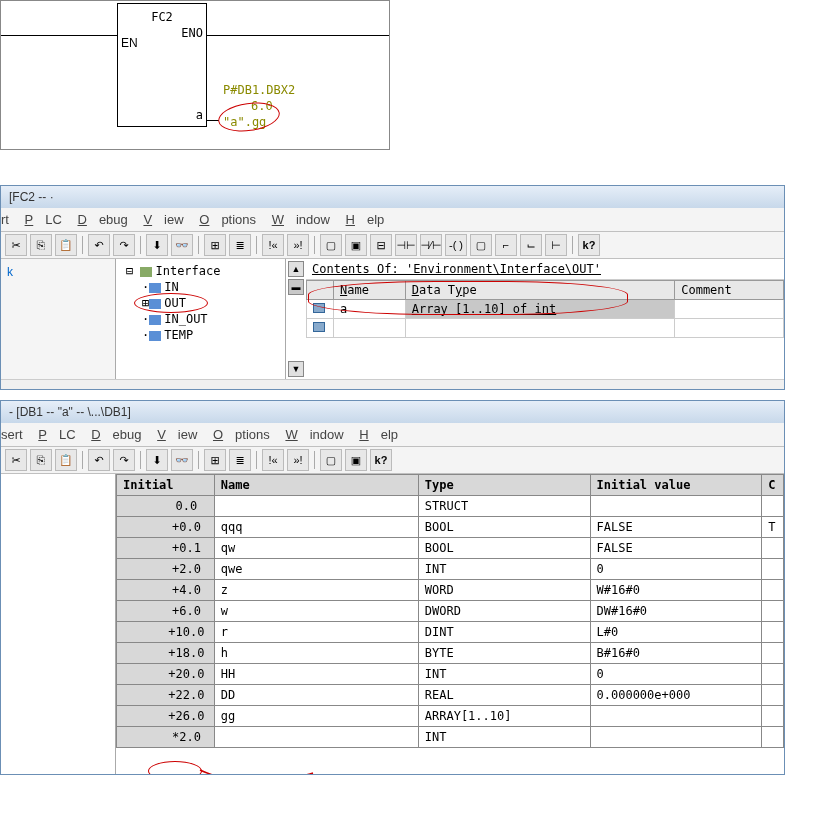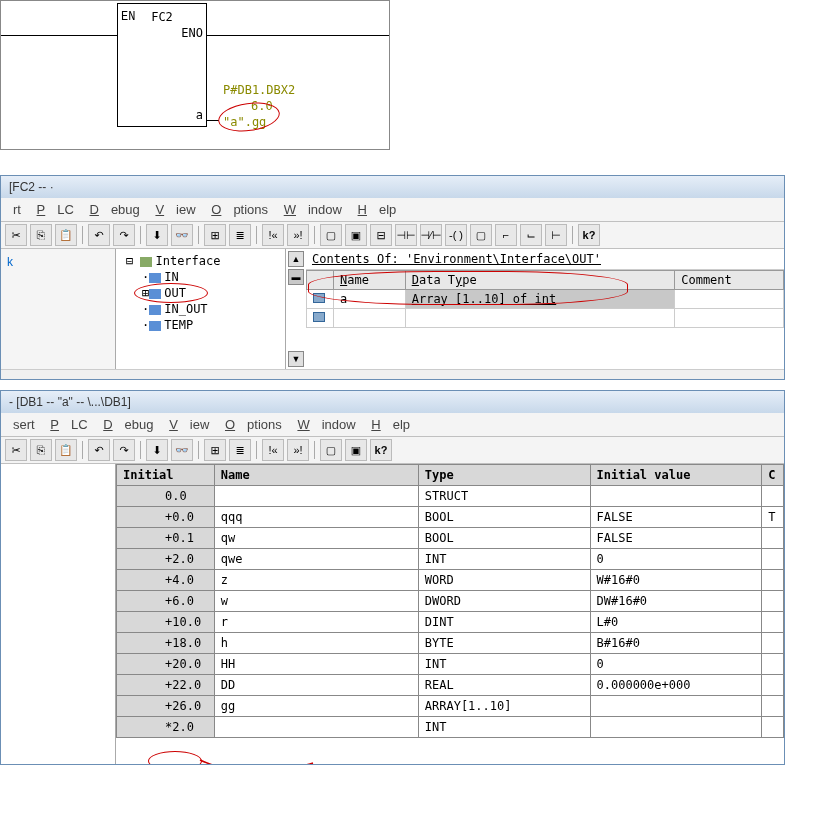--- a/index.html
+++ b/index.html
@@ -3,37 +3,37 @@
 <meta charset="utf-8">
 <style>
 * { box-sizing: border-box; margin: 0; padding: 0; }
 body { font-family: "Microsoft YaHei", Arial, sans-serif; font-size: 12px; background: #fff; color: #000; width: 819px; }
 
 
 .lad-block { border: 1px solid #888; display: inline-block; width: 390px; height: 150px; position: relative; background: #f2f2f2; }
 .lad-inner { background: #fff; width: 100%; height: 100%; position: relative; }
 .fc-box { position: absolute; top: 2px; left: 116px; width: 90px; height: 124px; border: 1px solid #000; background: #fff; }
 .fc-title { text-align: center; font-family: Consolas, monospace; padding-top: 6px; }
-.fc-en { position: absolute; top: 6px; left: 3px; font-family: Liberation Mono, monospace; }
+.fc-en { position: absolute; top: 32px; left: 3px; font-family: Liberation Sans, sans-serif; }
 .fc-eno { position: absolute; top: 22px; right: 3px; font-family: Consolas, monospace; }
 .fc-a { position: absolute; bottom: 4px; right: 3px; font-family: Consolas, monospace; }
 .rail-left { position: absolute; top: 34px; left: 0; width: 116px; height: 1px; background: #000; }
 .rail-right { position: absolute; top: 34px; left: 206px; width: 182px; height: 1px; background: #000; }
 .out-line { position: absolute; top: 119px; left: 206px; width: 12px; height: 1px; background: #000; }
 .pdb { position: absolute; top: 82px; left: 222px; color: #8a8a00; font-family: Consolas, monospace; }
 .pdb2 { position: absolute; top: 98px; left: 250px; color: #8a8a00; font-family: Consolas, monospace; }
 .agg { position: absolute; top: 114px; left: 222px; color: #8a8a00; font-family: Consolas, monospace; }
 
 
 .hand-circle { position: absolute; border: 1px solid #c00; border-radius: 50%; }
 
 
-.window { border: 1px solid #6b8fb5; margin-top: 22px; background: #f0f0f0; }
+.window { border: 1px solid #6b8fb5; margin-top: 32px; background: #f0f0f0; }
 .titlebar { background: linear-gradient(180deg, #e6eef8 0%, #c7d8ea 100%); padding: 4px 8px; font-size: 12px; color: #333; }
-.menubar { background: #f4f4f4; padding: 4px 12px; font-size: 13px; color: #444; }
+.menubar { background: #f4f4f4; padding: 4px 0; font-size: 13px; color: #444; }
 .menubar span { margin-right: 12px; }
 .toolbar { background: #f4f4f4; border-top: 1px solid #c0c0c0; border-bottom: 1px solid #c0c0c0; padding: 2px 4px; display: flex; align-items: center; gap: 3px; }
 .tbtn { width: 22px; height: 22px; background: #e8e8e8; border: 1px solid #bbb; display: inline-flex; align-items: center; justify-content: center; font-size: 11px; cursor: pointer; }
 .tsep { width: 1px; height: 18px; background: #aaa; margin: 0 2px; }
 
 
 .fc-body { display: flex; background: #fff; }
 .left-panel { width: 115px; border-right: 1px solid #aaa; background: #f5f5f5; min-height: 120px; }
 .tree-panel { width: 170px; border-right: 1px solid #aaa; background: #fff; padding: 4px; font-family: Consolas, monospace; position: relative; }
 .tree-line { padding: 1px 0 1px 6px; white-space: nowrap; }
@@ -49,21 +49,21 @@
 .row-icon { display: inline-block; width: 12px; height: 10px; background: #8ac; border: 1px solid #369; margin-right: 2px; }
 .underline-menu { text-decoration: underline; }
 
 
 .db-body { display: flex; background: #fff; }
 .db-left { width: 115px; border-right: 1px solid #aaa; background: #fff; min-height: 300px; }
 .db-table-wrap { flex: 1; overflow: hidden; position: relative; }
 .db-table { border-collapse: collapse; font-family: Consolas, monospace; width: 100%; }
 .db-table th { background: #d8d8d8; border: 1px solid #888; padding: 3px 6px; text-align: left; font-weight: bold; }
 .db-table td { border: 1px solid #888; padding: 3px 6px; background: #fff; }
-.db-table td.addr { background: #d8d8d8; text-align: left; padding-right: 6px; padding-left: 48px; }
+.db-table td.addr { background: #d8d8d8; text-align: center; padding-right: 6px; padding-left: 48px; }
 
 
 .red-ann { position: absolute; border: 1.5px solid #c00; border-radius: 50%; background: transparent; pointer-events: none; }
 
 
 .scroll-btn { width: 16px; height: 16px; background: #e0e0e0; border: 1px solid #888; display: flex; align-items: center; justify-content: center; font-size: 9px; }
 .scroll-col { display: flex; flex-direction: column; gap: 2px; padding: 2px; }
 </style>
 </head>
 <body>

